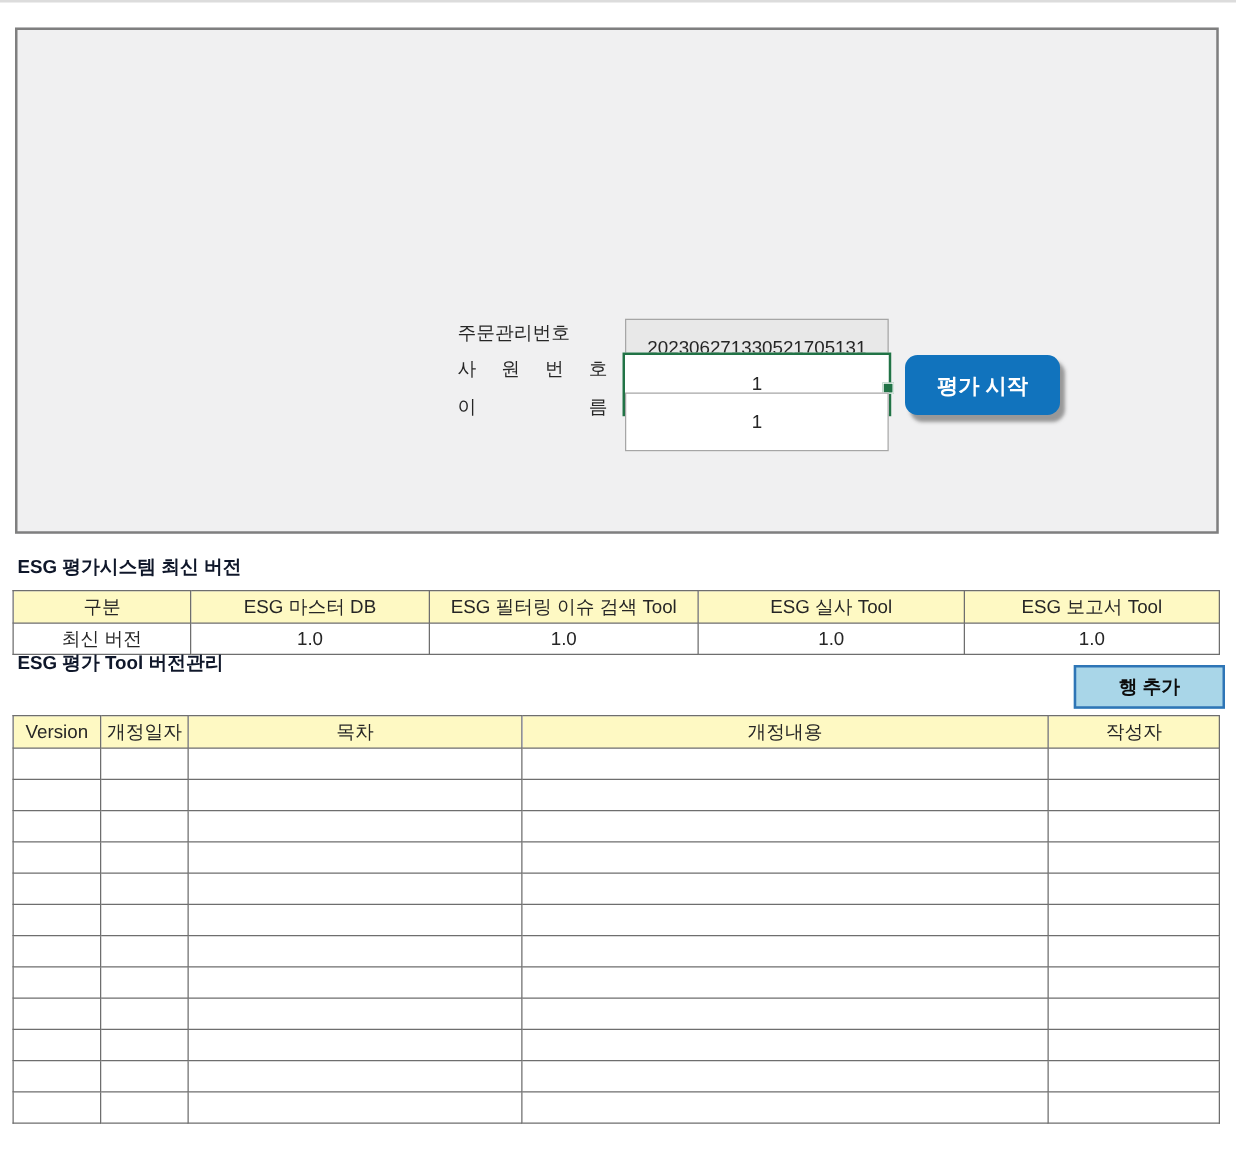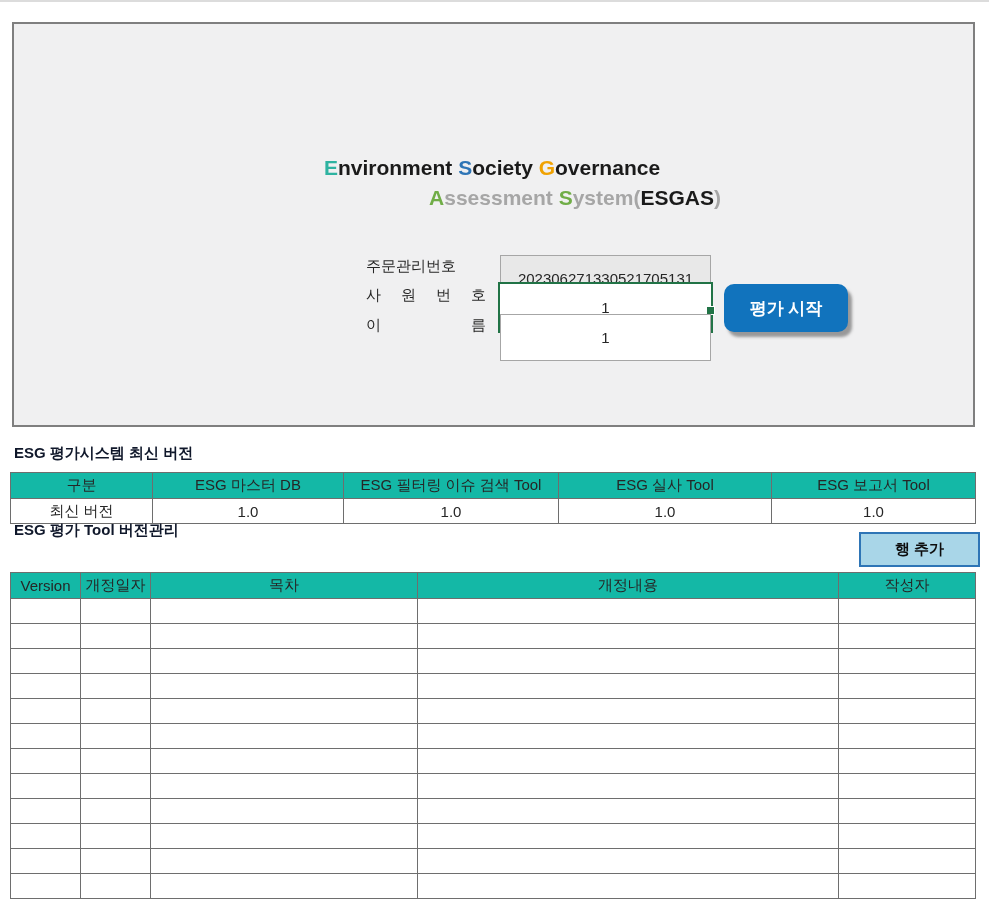--- a/index.html
+++ b/index.html
@@ -70,43 +70,41 @@
   .title-revision{top:521px;}
 
   table.grid{
     position:absolute;left:10px;border-collapse:collapse;table-layout:fixed;
     font-size:15px;color:#262626;
   }
   table.grid td,table.grid th{
     border:1px solid #6e6e6e;text-align:center;vertical-align:middle;
     font-weight:normal;overflow:hidden;white-space:nowrap;padding:0 2px;
   }
-  table.grid th{background:#14b8a6;height:25px;}
+  table.grid th{background:#fef9c3;height:25px;}
   table.grid td{background:#ffffff;height:24px;}
   .version-table{top:472px;width:965px;}
   .revision-table{top:572px;width:965px;}
   .revision-table td{height:25px;}
 
   .add-row-button{
     position:absolute;left:859px;top:532px;width:121px;height:35px;
     background:#a9d6e8;border:2px solid #2e75b6;
     font-size:15px;font-weight:bold;color:#0d0d0d;
     font-family:"Liberation Sans",sans-serif;cursor:pointer;
   }
 </style>
 </head>
 <body>
 
 <div class="top-hairline"></div>
 
 <div class="hero-panel">
 
-  <div class="hero-sub1"><span class="seg-teal">E</span><span class="seg-black">nvironment </span><span class="seg-blue">S</span><span class="seg-black">ociety </span><span class="seg-orange">G</span><span class="seg-black">overnance</span></div>
-
-  <div class="hero-sub2"><span class="seg-green">A</span><span class="seg-gray">ssessment </span><span class="seg-green">S</span><span class="seg-gray">ystem(</span><span class="seg-black">ESGAS</span><span class="seg-gray">)</span></div>
+
 
   <div class="form-row row-order">
     <div class="form-label">주문관리번호</div>
     <input class="form-field field-readonly" readonly="" value="202306271330521705131" style="">
   </div>
 
   <div class="form-row row-emp">
     <div class="form-label">사 원 번 호</div>
     <input class="form-field field-selected" value="1" style="">
     <div class="fill-handle"></div>

